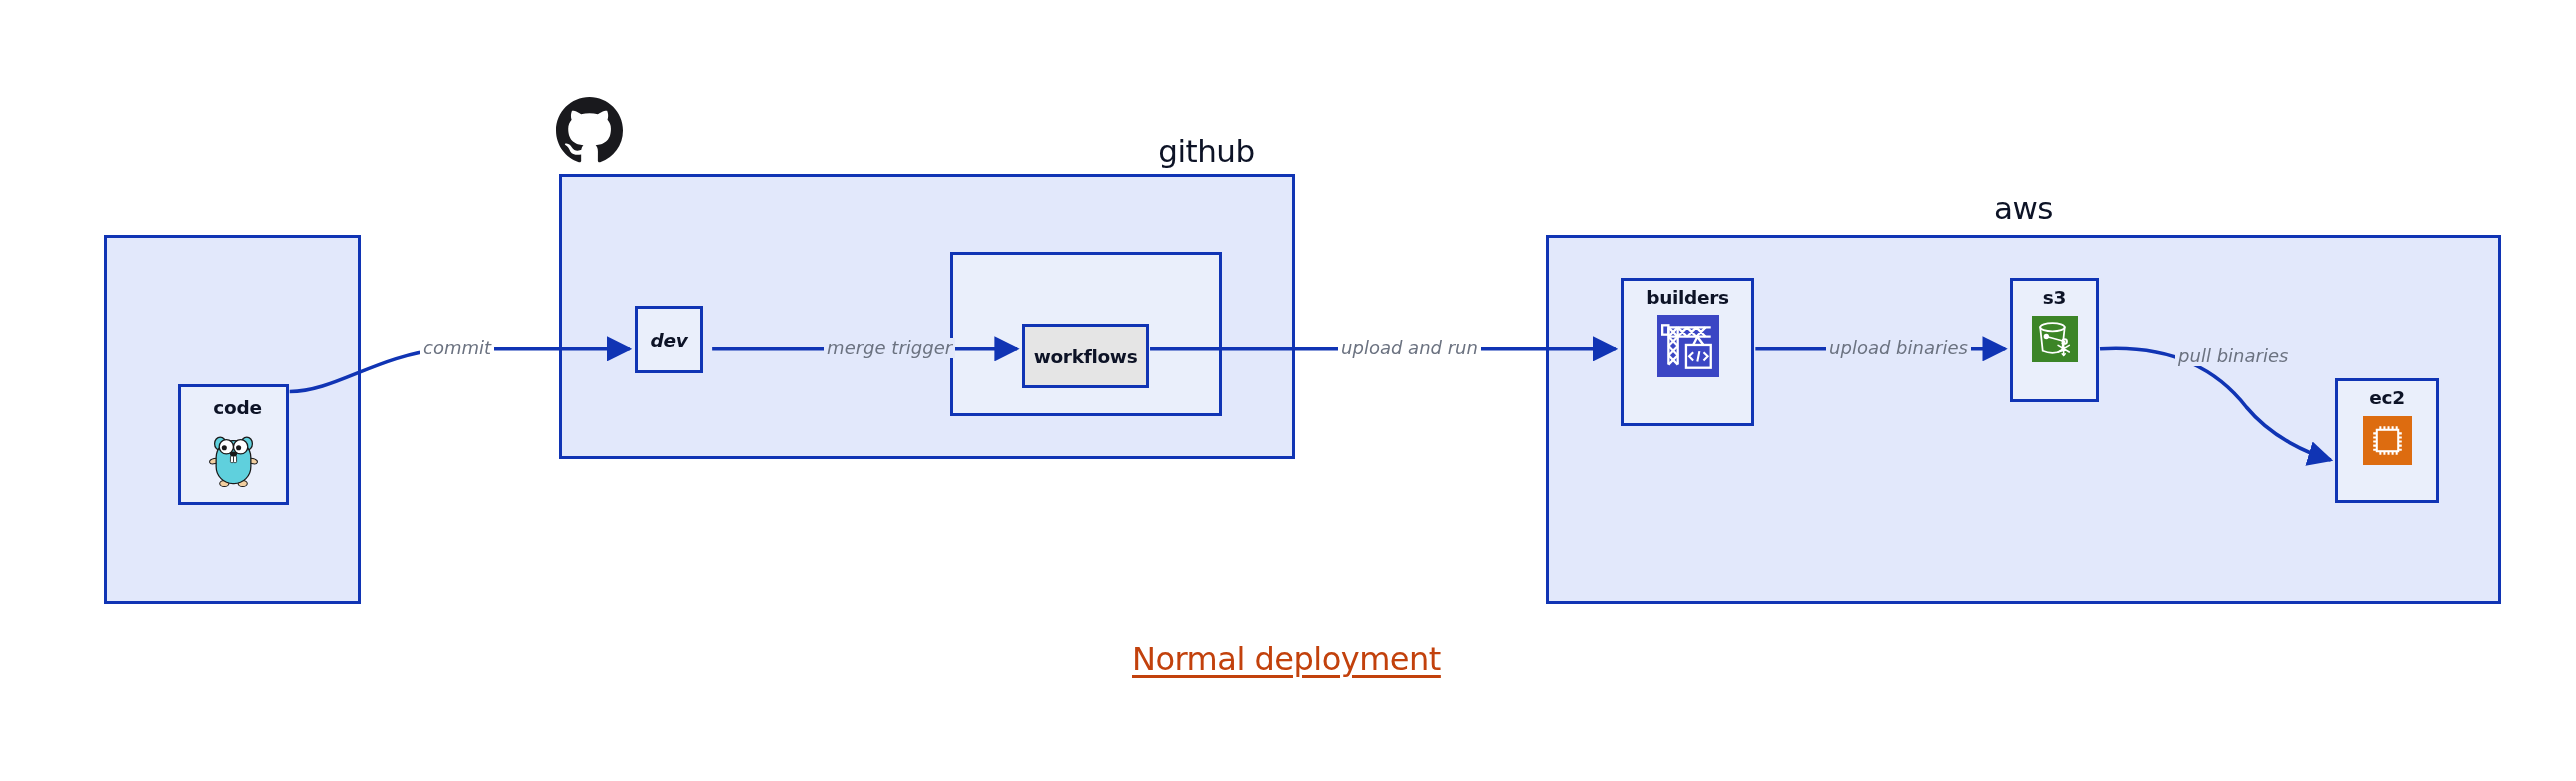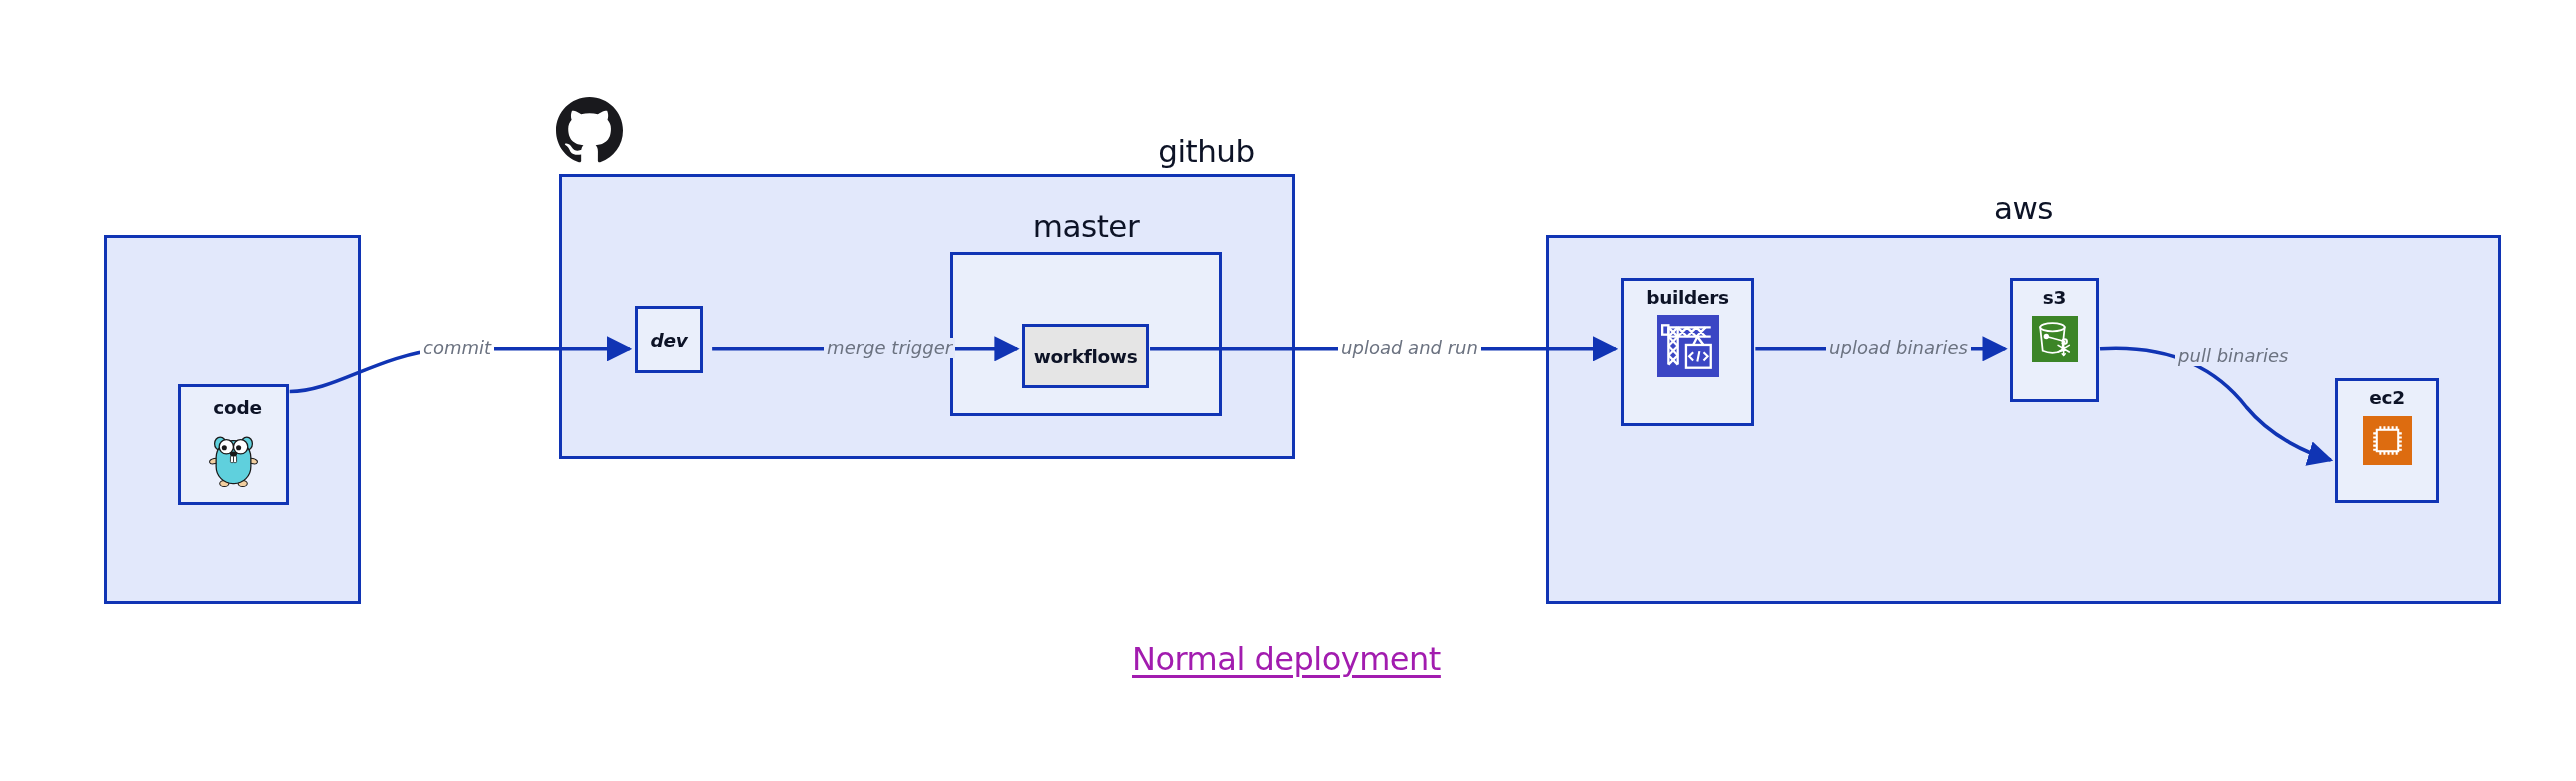--- a/index.html
+++ b/index.html
@@ -80,21 +80,21 @@
     left: 0;
     top: 0;
     width: 2604px;
     height: 781px;
     pointer-events: none;
   }
 
   
   #caption {
     position: absolute;
-    color: #a21caf;
+    color: #c2410c;
     font-size: 32px;
     font-weight: 400;
     font-family: "DejaVu Sans", sans-serif;
     text-decoration: underline;
     text-underline-offset: 5.2px;
     white-space: nowrap;
     letter-spacing: -0.5px;
   }
 
   
@@ -147,21 +147,20 @@
                -.08-.2-.36-1.02.08-2.12 0 0 .67-.21 2.2.82.64-.18 1.32-.27 2-.27s1.36.09
                2 .27c1.53-1.04 2.2-.82 2.2-.82.44 1.1.16 1.92.08 2.12.51.56.82 1.27.82 2.15
                0 3.07-1.87 3.75-3.65 3.95.29.25.54.73.54 1.48 0 1.07-.01 1.93-.01 2.2
                0 .21.15.46.55.38A8.01 8.01 0 0 0 16 8c0-4.42-3.58-8-8-8z"></path>
     </svg>
   </span>
 
   <div class="group-label" style="left:1118px; top:133px; width:177px; text-align:center;">github</div>
   <div class="group-box" style="left:559px; top:174px; width:736px; height:285px;"></div>
 
-  <div class="group-label" style="left:950px; top:208px; width:272px; text-align:center;">master</div>
   <div class="group-box" style="left:950px; top:252px; width:272px; height:164px; background:#eaeffb;"></div>
 
   <div class="node-box" style="left:635px; top:306px; width:68px; height:67px; background:#eaeffb;font-style:italic;">
     <div class="node-label" style="margin-top:23px;">dev</div>
   </div>
 
   <div class="node-box" style="left:1022px; top:324px; width:127px; height:64px; background:#e5e5e5;">
     <div class="node-label" style="margin-top:20.6px;">workflows</div>
   </div>
 

